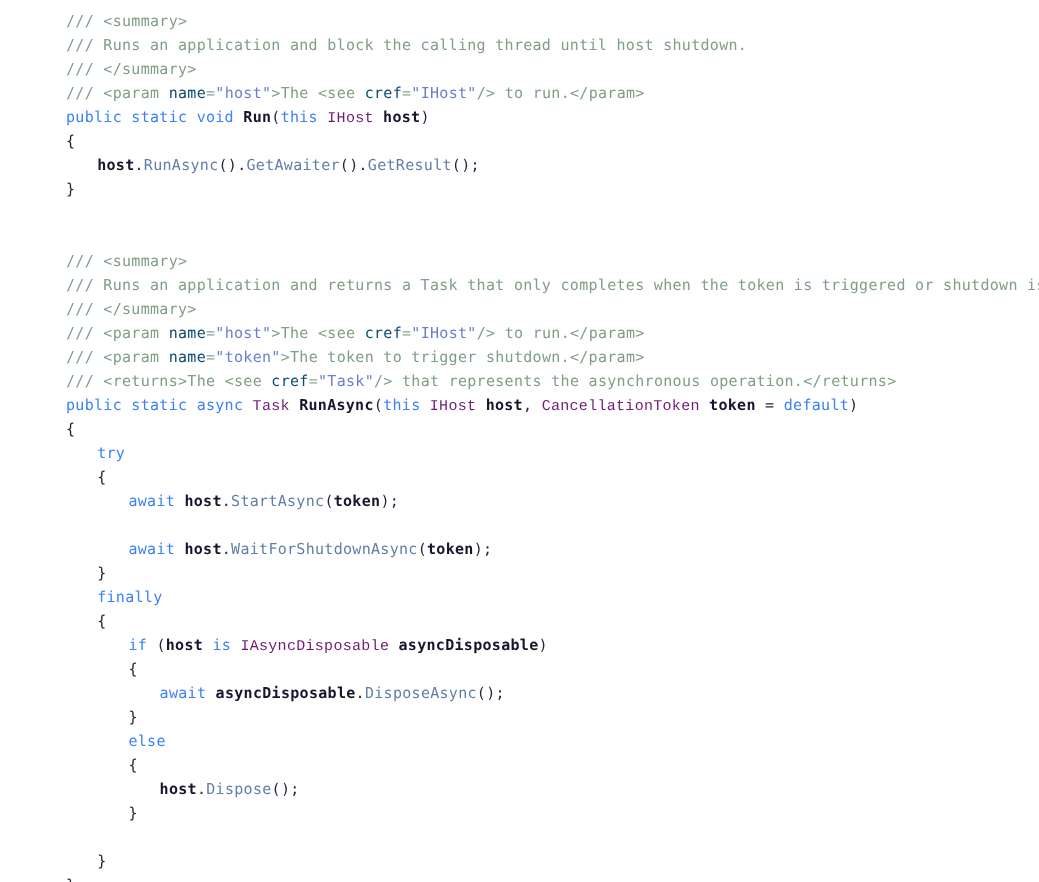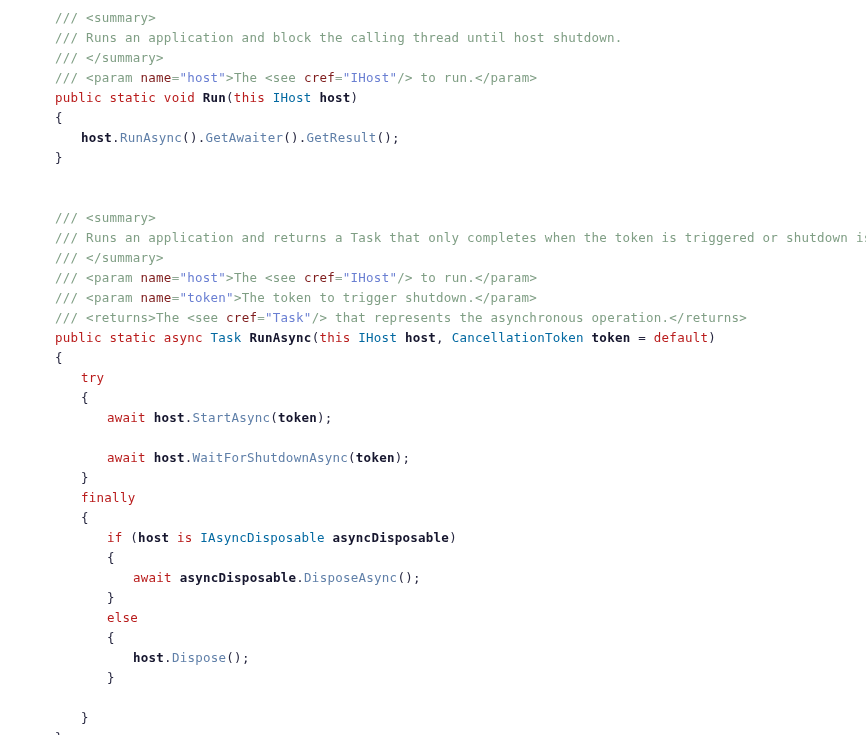--- a/index.html
+++ b/index.html
@@ -37,27 +37,27 @@
   .code-line {
     display: block;
     height: 20px;
     line-height: 20px;
     white-space: pre;
     min-height: 20px;
   }
 
   
   .t-plain   { color: #16162e; font-weight: bold; }
-  .t-kw      { color: #b91c1c; text-align: center; }          
-  .t-type    { color: #0369a1; }          
+  .t-kw      { color: #3b82f6; text-align: center; }          
+  .t-type    { color: #701a75; font-family: Liberation Mono, monospace; }          
   .t-method  { color: #5f7fa8; }          
   .t-punct   { color: #26263f; }
   .t-comment { color: #7f9e84; }          
   .t-xmltag  { color: #7f9e84; }          
-  .t-xmlattr { color: #7f1d1d; }          
+  .t-xmlattr { color: #0c4a6e; }          
   .t-xmlval  { color: #6a7fd2; }          
   .t-xmlpunct{ color: #8fa894; }
 </style>
 </head>
 <body>
 
 <div id="code-surface">
   <code class="code-lines"><span class="code-line"><span class="t-comment">/// </span><span class="t-xmltag">&lt;summary&gt;</span></span><span class="code-line"><span class="t-comment">/// Runs an application and block the calling thread until host shutdown.</span></span><span class="code-line"><span class="t-comment">/// </span><span class="t-xmltag">&lt;/summary&gt;</span></span><span class="code-line"><span class="t-comment">/// </span><span class="t-xmltag">&lt;param </span><span class="t-xmlattr">name</span><span class="t-xmlpunct">=</span><span class="t-xmlval">"host"</span><span class="t-xmltag">&gt;</span><span class="t-comment">The </span><span class="t-xmltag">&lt;see </span><span class="t-xmlattr">cref</span><span class="t-xmlpunct">=</span><span class="t-xmlval">"IHost"</span><span class="t-xmltag">/&gt;</span><span class="t-comment"> to run.</span><span class="t-xmltag">&lt;/param&gt;</span></span><span class="code-line"><span class="t-kw">public static void </span><span class="t-plain">Run</span><span class="t-punct">(</span><span class="t-kw">this </span><span class="t-type">IHost </span><span class="t-plain">host</span><span class="t-punct">)</span></span><span class="code-line"><span class="t-punct">{</span></span><span class="code-line"><span style="display: inline-block; width: 26px;"></span><span class="t-plain">host</span><span class="t-punct">.</span><span class="t-method">RunAsync</span><span class="t-punct">().</span><span class="t-method">GetAwaiter</span><span class="t-punct">().</span><span class="t-method">GetResult</span><span class="t-punct">();</span></span><span class="code-line"><span class="t-punct">}</span></span><span class="code-line"><span>​</span></span><span class="code-line"><span>​</span></span><span class="code-line"><span class="t-comment">/// </span><span class="t-xmltag">&lt;summary&gt;</span></span><span class="code-line"><span class="t-comment">/// Runs an application and returns a Task that only completes when the token is triggered or shutdown is triggered.</span></span><span class="code-line"><span class="t-comment">/// </span><span class="t-xmltag">&lt;/summary&gt;</span></span><span class="code-line"><span class="t-comment">/// </span><span class="t-xmltag">&lt;param </span><span class="t-xmlattr">name</span><span class="t-xmlpunct">=</span><span class="t-xmlval">"host"</span><span class="t-xmltag">&gt;</span><span class="t-comment">The </span><span class="t-xmltag">&lt;see </span><span class="t-xmlattr">cref</span><span class="t-xmlpunct">=</span><span class="t-xmlval">"IHost"</span><span class="t-xmltag">/&gt;</span><span class="t-comment"> to run.</span><span class="t-xmltag">&lt;/param&gt;</span></span><span class="code-line"><span class="t-comment">/// </span><span class="t-xmltag">&lt;param </span><span class="t-xmlattr">name</span><span class="t-xmlpunct">=</span><span class="t-xmlval">"token"</span><span class="t-xmltag">&gt;</span><span class="t-comment">The token to trigger shutdown.</span><span class="t-xmltag">&lt;/param&gt;</span></span><span class="code-line"><span class="t-comment">/// </span><span class="t-xmltag">&lt;returns&gt;</span><span class="t-comment">The </span><span class="t-xmltag">&lt;see </span><span class="t-xmlattr">cref</span><span class="t-xmlpunct">=</span><span class="t-xmlval">"Task"</span><span class="t-xmltag">/&gt;</span><span class="t-comment"> that represents the asynchronous operation.</span><span class="t-xmltag">&lt;/returns&gt;</span></span><span class="code-line"><span class="t-kw">public static async </span><span class="t-type">Task </span><span class="t-plain">RunAsync</span><span class="t-punct">(</span><span class="t-kw">this </span><span class="t-type">IHost </span><span class="t-plain">host</span><span class="t-punct">, </span><span class="t-type">CancellationToken </span><span class="t-plain">token </span><span class="t-punct">= </span><span class="t-kw">default</span><span class="t-punct">)</span></span><span class="code-line"><span class="t-punct">{</span></span><span class="code-line"><span style="display: inline-block; width: 26px;"></span><span class="t-kw">try</span></span><span class="code-line"><span style="display: inline-block; width: 26px;"></span><span class="t-punct">{</span></span><span class="code-line"><span style="display: inline-block; width: 52px;"></span><span class="t-kw">await </span><span class="t-plain">host</span><span class="t-punct">.</span><span class="t-method">StartAsync</span><span class="t-punct">(</span><span class="t-plain">token</span><span class="t-punct">);</span></span><span class="code-line"><span>​</span></span><span class="code-line"><span style="display: inline-block; width: 52px;"></span><span class="t-kw">await </span><span class="t-plain">host</span><span class="t-punct">.</span><span class="t-method">WaitForShutdownAsync</span><span class="t-punct">(</span><span class="t-plain">token</span><span class="t-punct">);</span></span><span class="code-line"><span style="display: inline-block; width: 26px;"></span><span class="t-punct">}</span></span><span class="code-line"><span style="display: inline-block; width: 26px;"></span><span class="t-kw">finally</span></span><span class="code-line"><span style="display: inline-block; width: 26px;"></span><span class="t-punct">{</span></span><span class="code-line"><span style="display: inline-block; width: 52px;"></span><span class="t-kw">if </span><span class="t-punct">(</span><span class="t-plain">host </span><span class="t-kw">is </span><span class="t-type">IAsyncDisposable </span><span class="t-plain">asyncDisposable</span><span class="t-punct">)</span></span><span class="code-line"><span style="display: inline-block; width: 52px;"></span><span class="t-punct">{</span></span><span class="code-line"><span style="display: inline-block; width: 78px;"></span><span class="t-kw">await </span><span class="t-plain">asyncDisposable</span><span class="t-punct">.</span><span class="t-method">DisposeAsync</span><span class="t-punct">();</span></span><span class="code-line"><span style="display: inline-block; width: 52px;"></span><span class="t-punct">}</span></span><span class="code-line"><span style="display: inline-block; width: 52px;"></span><span class="t-kw">else</span></span><span class="code-line"><span style="display: inline-block; width: 52px;"></span><span class="t-punct">{</span></span><span class="code-line"><span style="display: inline-block; width: 78px;"></span><span class="t-plain">host</span><span class="t-punct">.</span><span class="t-method">Dispose</span><span class="t-punct">();</span></span><span class="code-line"><span style="display: inline-block; width: 52px;"></span><span class="t-punct">}</span></span><span class="code-line"><span>​</span></span><span class="code-line"><span style="display: inline-block; width: 26px;"></span><span class="t-punct">}</span></span><span class="code-line"><span class="t-punct">}</span></span></code>
 </div>
 

